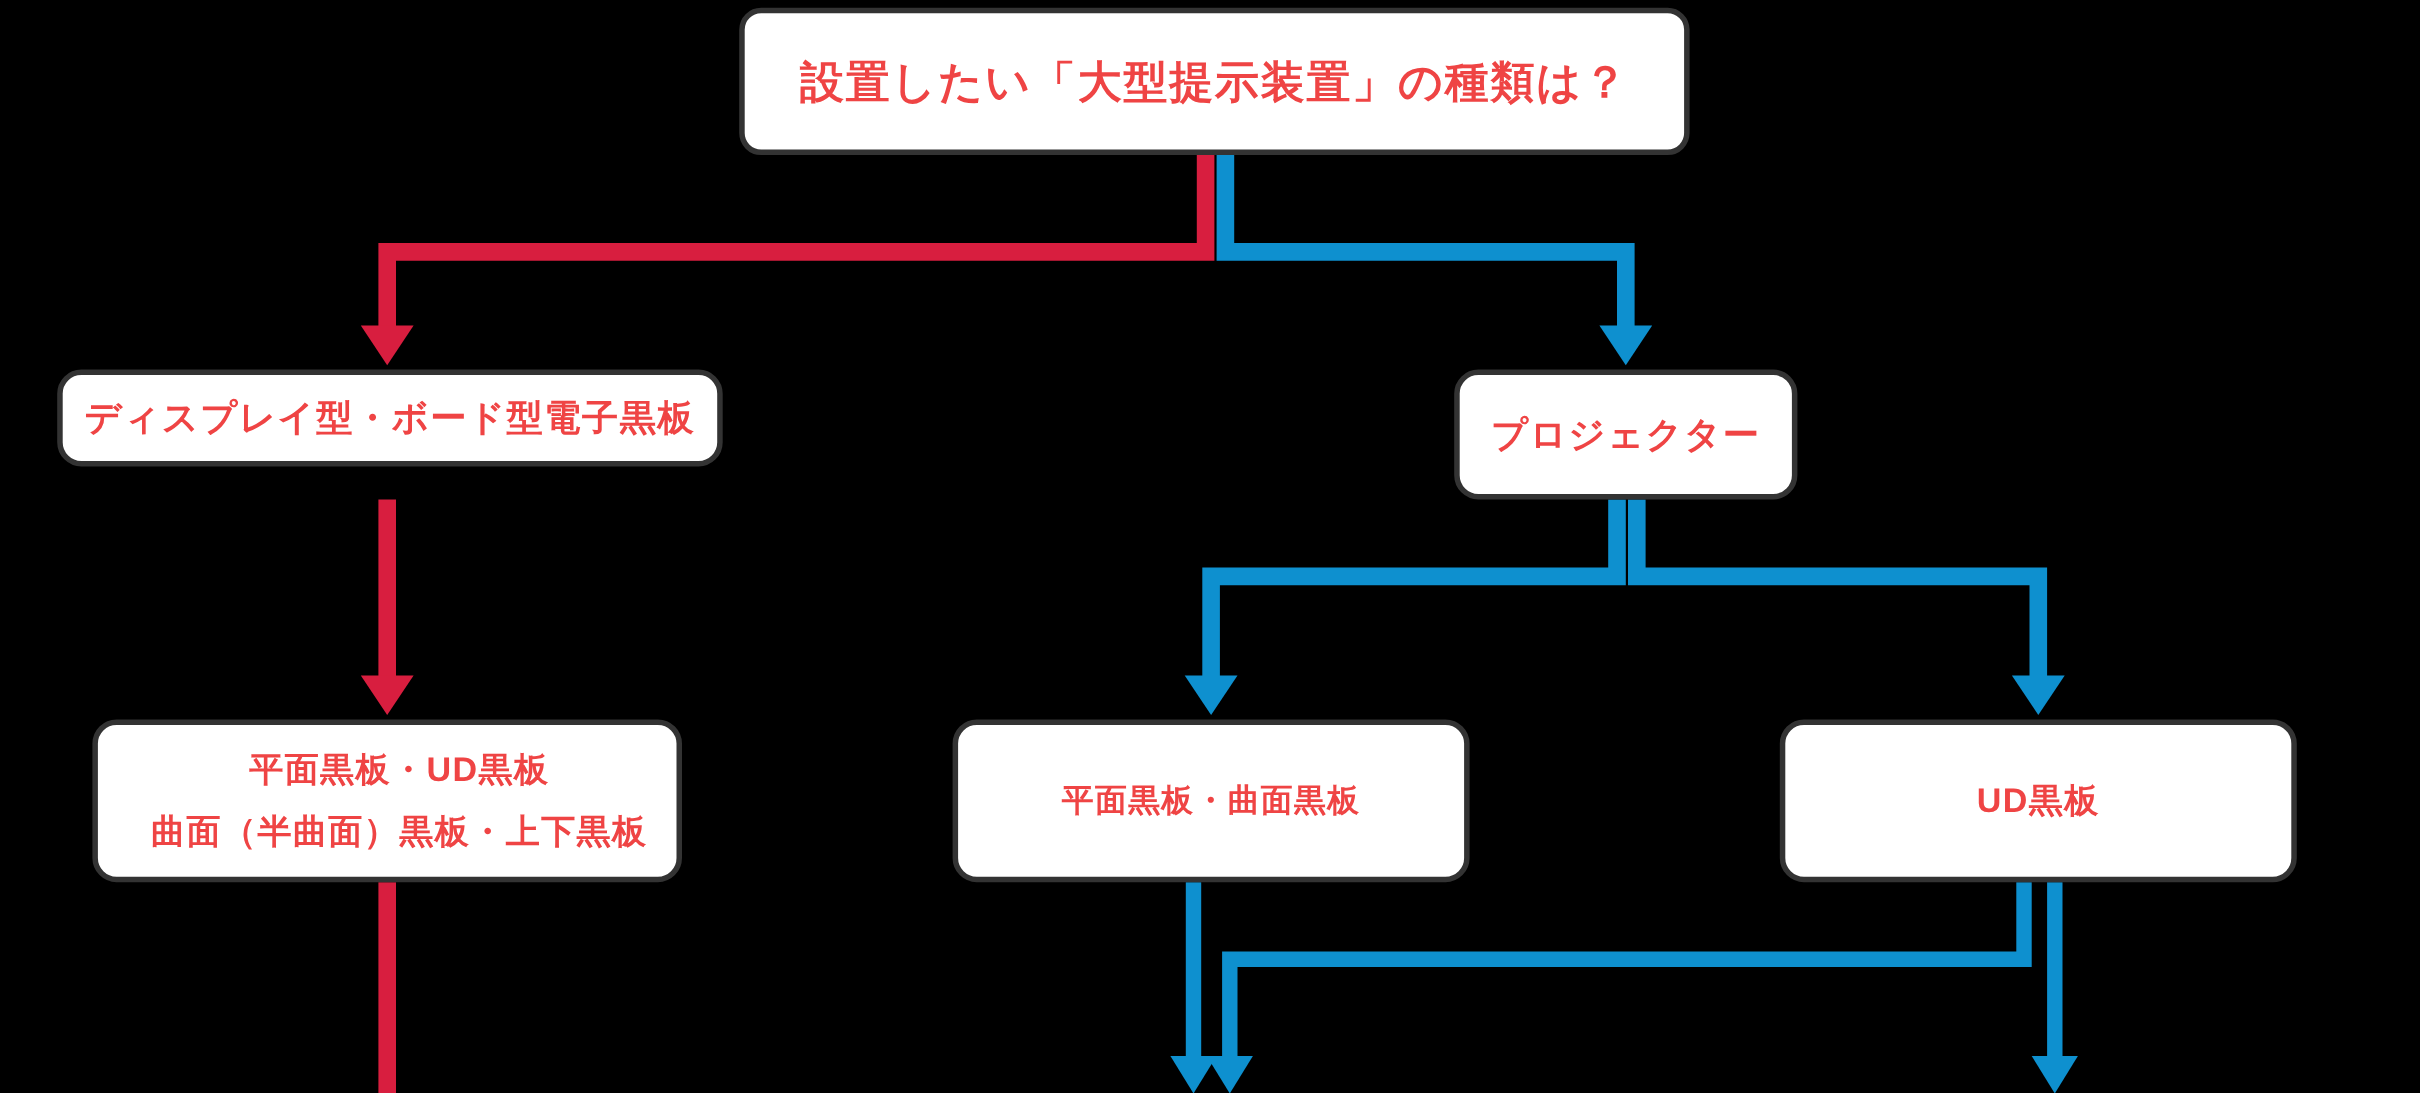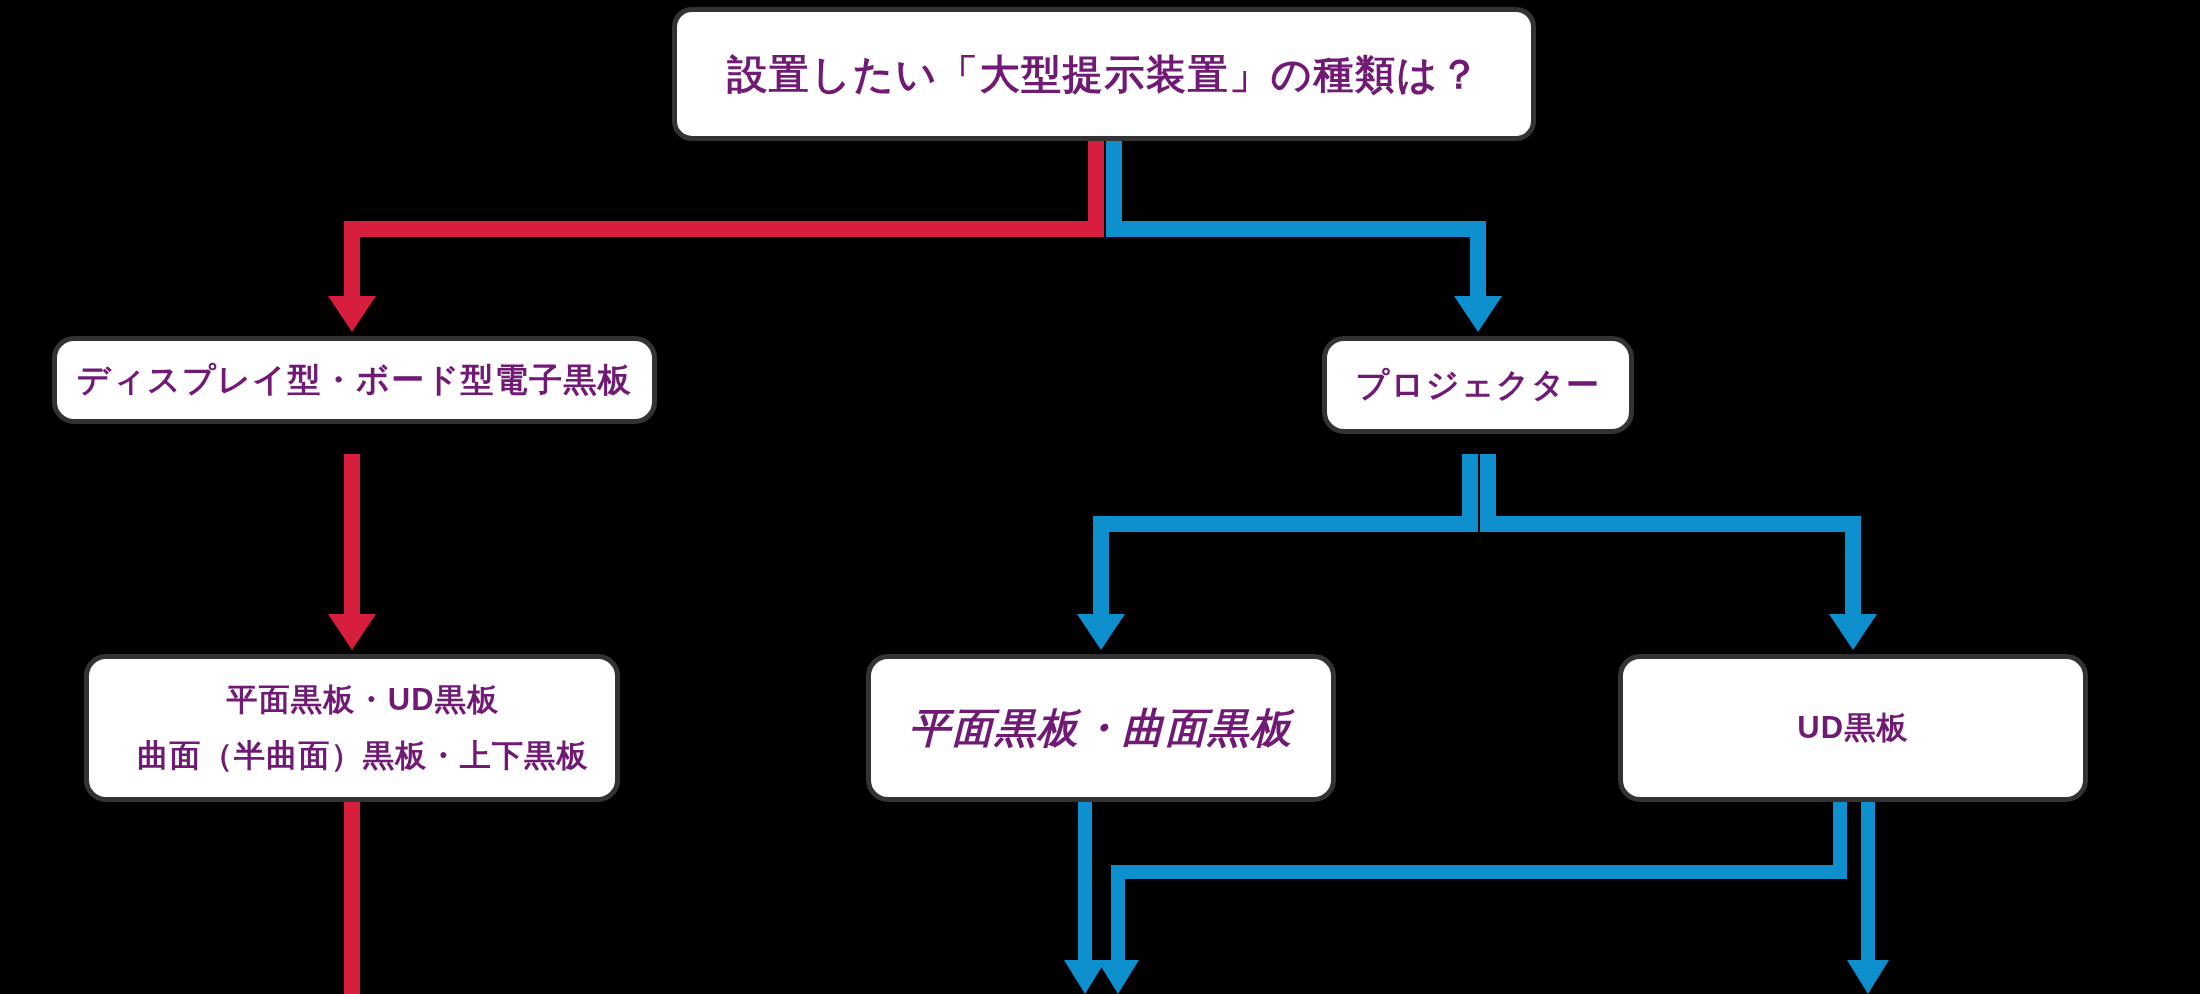--- a/index.html
+++ b/index.html
@@ -28,21 +28,21 @@
     position: absolute;
     box-sizing: border-box;
     background: #ffffff;
     border: 5px solid #333333;
     border-radius: 22px;
     display: flex;
     flex-direction: column;
     align-items: center;
     justify-content: center;
     text-align: center;
-    color: #701a75;
+    color: #ef4444;
     z-index: 3;
   }
   .node .line {
     display: block;
     white-space: nowrap;
     letter-spacing: 0.04em;
   }
   .node.root {
     left: 672px;
     top: 7px;
@@ -61,21 +61,21 @@
     height: 88px;
   }
   .node.lvl2-left .line {
     font-size: 33px;
     font-weight: 700;
   }
   .node.lvl2-right {
     left: 1322px;
     top: 336px;
     width: 312px;
-    height: 98px;
+    height: 118px;
     text-align: center;
   }
   .node.lvl2-right .line {
     font-size: 33px;
     font-weight: 700;
   }
   .node.lvl3-left {
     left: 84px;
     top: 654px;
     width: 536px;
@@ -88,23 +88,22 @@
     font-size: 31px;
     font-weight: 700;
   }
   .node.lvl3-mid {
     left: 866px;
     top: 654px;
     width: 470px;
     height: 148px;
   }
   .node.lvl3-mid .line {
-    font-size: 41px;
+    font-size: 29px;
     font-weight: 700;
-    font-style: italic;
   }
   .node.lvl3-right {
     left: 1618px;
     top: 654px;
     width: 470px;
     height: 148px;
   }
   .node.lvl3-right .line {
     font-size: 31px;
     font-weight: 700;

